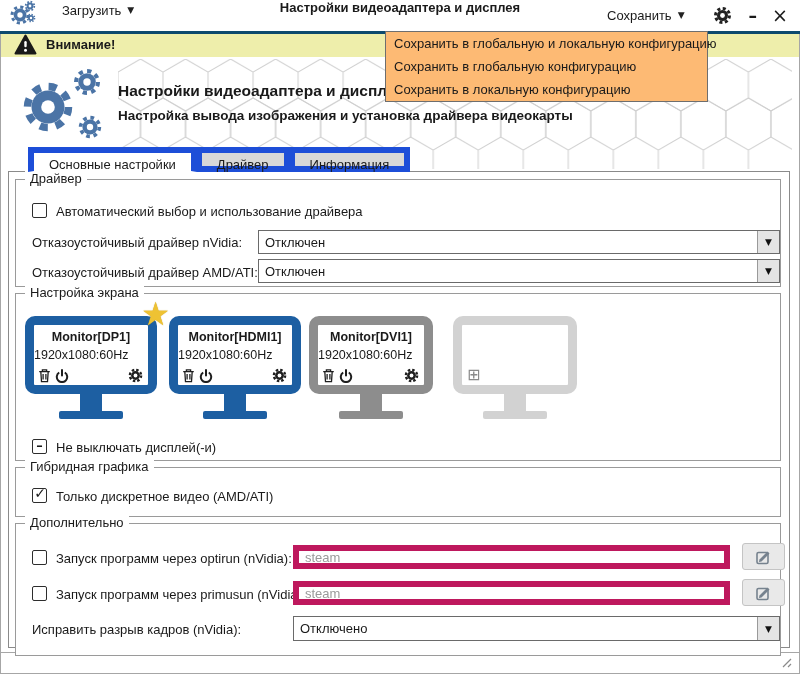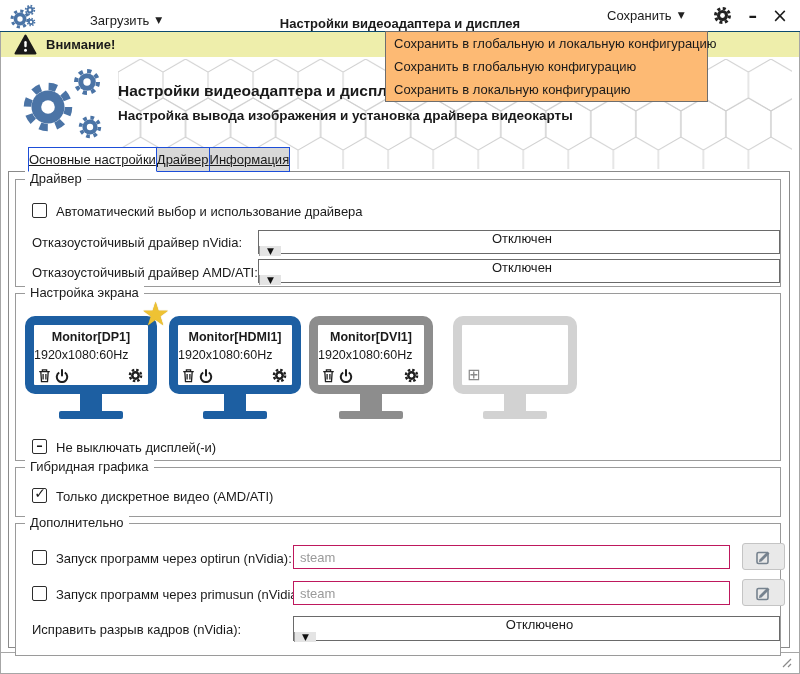--- a/index.html
+++ b/index.html
@@ -5,21 +5,21 @@
   html,body{margin:0;padding:0;background:#fff;}
   body{
     position:relative;width:800px;height:674px;overflow:hidden;
     font-family:"Liberation Sans","DejaVu Sans",sans-serif;font-size:13px;color:#1a1a1a;
     box-shadow:inset 0 0 0 1px #a6a6a6;
   }
   .glyph{font-family:"DejaVu Sans",sans-serif;font-style:normal;}
 
   
   .toolbar{position:absolute;top:0;left:0;right:0;height:31px;background:#fff;
-    border-bottom:1px solid #0c4a6e;display:flex;align-items:flex-end;z-index:20;gap:28px;}
+    border-bottom:3px solid #0c4a6e;display:flex;align-items:flex-start;z-index:20;}
   .tb-logo{position:relative;width:38px;height:27px;margin-left:9px;}
   .tb-logo svg{position:absolute;}
   .tb-btn{display:flex;align-items:center;gap:6px;padding:3px 6px;cursor:default;}
   .tb-btn .arr{font-size:9px;line-height:9px;color:#222;}
   .tb-title{position:absolute;left:0;right:0;text-align:center;font-weight:bold;pointer-events:none;}
   .tb-right{position:absolute;right:12px;top:0;height:31px;display:flex;align-items:center;}
   .tb-gear{margin-left:22px;display:flex;align-items:center;}
   .tb-min{margin-left:17px;font-weight:bold;font-size:17px;line-height:14px;}
   .tb-close{margin-left:15px;font-size:19px;line-height:17px;}
 
@@ -37,44 +37,44 @@
   
   .header{position:absolute;top:57px;left:0;width:800px;height:90px;z-index:2;}
   .hexes{position:absolute;left:118px;top:2px;z-index:0;opacity:.55;}
   .h-logo{position:absolute;left:20px;top:8px;width:100px;height:80px;z-index:2;}
   .h-logo svg{position:absolute;}
   .h-title{position:absolute;left:118px;top:25px;font-size:15.5px;font-weight:bold;z-index:2;}
   .h-sub{position:absolute;left:118px;top:51px;font-size:13.5px;font-weight:bold;z-index:2;}
 
   
   .tabs{position:absolute;left:28px;top:147px;display:flex;z-index:6;}
-  .tab{box-sizing:border-box;height:25px;line-height:23px;padding:0 0;
-    border:1px solid #1d4ed8;background:#d8d8d8;margin-right:-1px;white-space:nowrap;text-decoration:underline;}
+  .tab{box-sizing:border-box;height:25px;line-height:23px;padding:0 15px;
+    border:6px solid #1d4ed8;background:#d8d8d8;margin-right:-1px;white-space:nowrap;}
   .tab.active{background:#fff;border-bottom:1px solid #fff;z-index:7;position:relative;}
 
   
   .pane{position:absolute;left:8px;top:171px;width:782px;height:477px;box-sizing:border-box;
     border:1px solid #8a8a8a;background:#fff;z-index:4;}
   .g{position:absolute;box-sizing:border-box;border:1px solid #9a9a9a;background:#fff;}
   .g .legend{position:absolute;top:-9px;left:9px;background:#fff;padding:0 5px;}
 
   .lbl{position:absolute;white-space:nowrap;}
   .cb{position:absolute;box-sizing:border-box;width:15px;height:15px;border:1.6px solid #2d2d2d;
     background:#fff;border-radius:2px;text-align:center;}
   .cb .ck{display:block;font-weight:bold;font-size:14px;line-height:12px;margin-top:-2px;margin-left:1px;}
   .cb .indet{display:block;font-weight:bold;font-size:13px;line-height:11px;}
 
   .combo{position:absolute;box-sizing:border-box;height:24px;border:1px solid #6a6a6a;background:#fff;
-    display:flex;align-items:center;flex-direction:column;}
+    display:flex;align-items:center;}
   .combo-val{flex:1;padding-left:6px;}
   .combo-btn{width:21px;align-self:stretch;background:#e4e4e4;border-left:1px solid #9a9a9a;
     display:flex;align-items:center;justify-content:center;}
   .combo-btn .arr{font-size:9px;color:#111;}
 
-  .inp{position:absolute;box-sizing:border-box;height:24px;border:1px solid #be185d;background:#fff;
+  .inp{position:absolute;box-sizing:border-box;height:24px;border:6px solid #be185d;background:#fff;
     font-family:"Liberation Sans","DejaVu Sans",sans-serif;font-size:13px;padding:0 6px;outline:none;}
   .inp::placeholder{color:#9a9a9a;}
   .edit-btn{position:absolute;box-sizing:border-box;width:43px;height:27px;background:#e9e9e9;
     border:1px solid #c4c4c4;border-radius:3px;display:flex;align-items:center;justify-content:center;}
 
   
   .monitor{position:absolute;top:22px;}
   .mon-screen{position:relative;box-sizing:border-box;border:9px solid #1d5fa2;border-radius:10px;
     background:#fff;height:78px;}
   .mon-name{text-align:center;font-weight:bold;font-size:12.5px;margin-top:5px;white-space:nowrap;}

